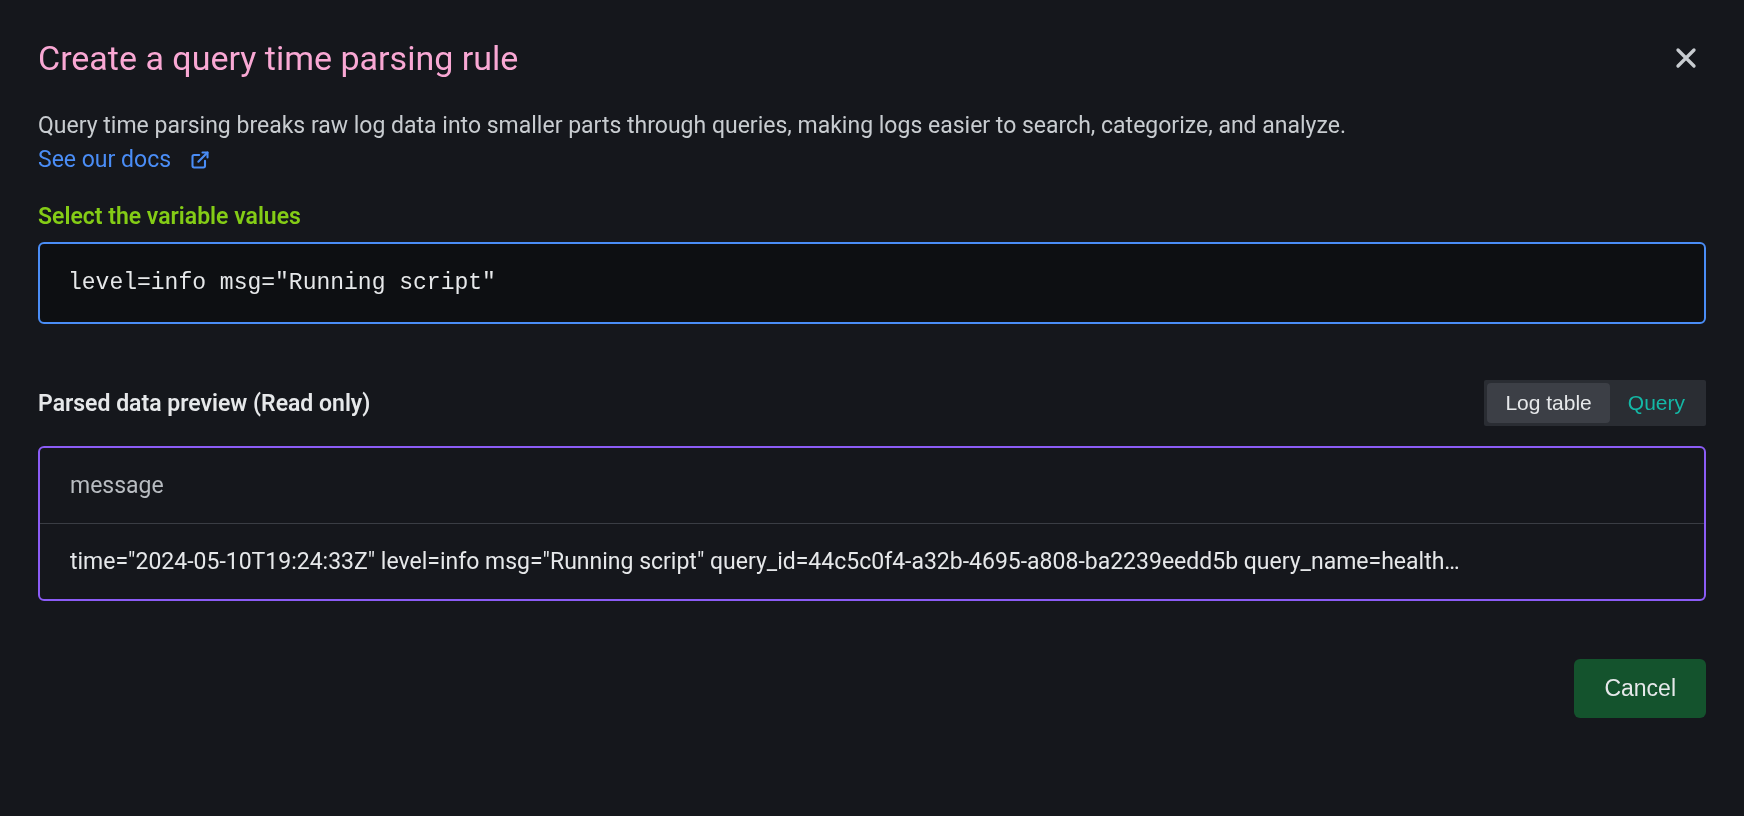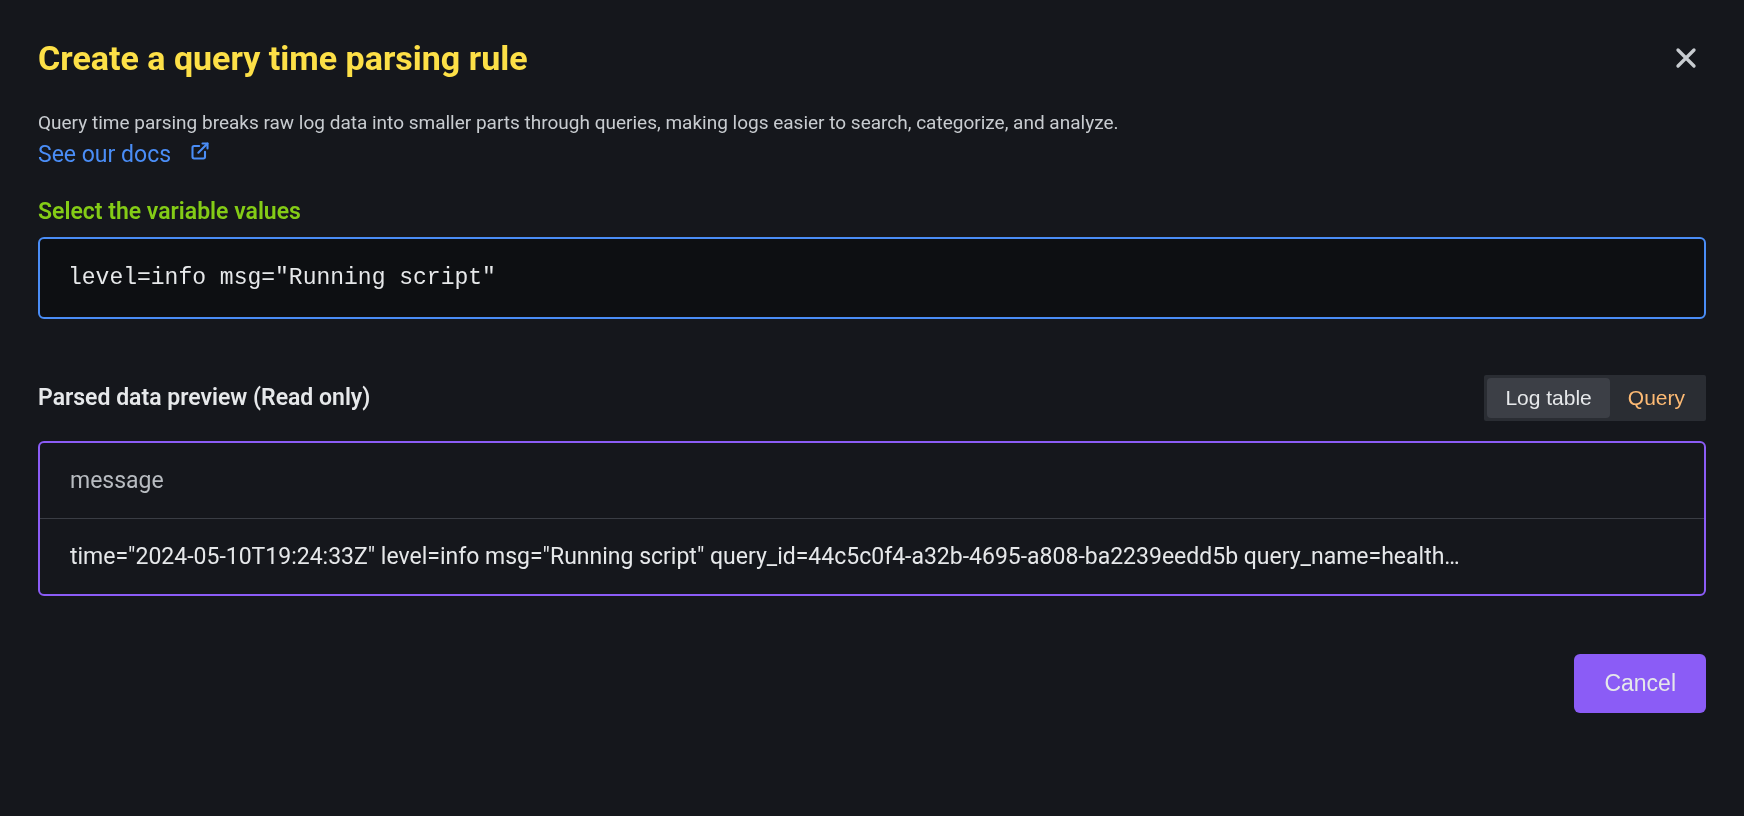--- a/index.html
+++ b/index.html
@@ -17,45 +17,46 @@
       padding: 38px;
     }
     .header {
       display: flex;
       justify-content: space-between;
       align-items: flex-start;
       margin-bottom: 32px;
     }
     .title {
       font-size: 34px;
-      font-weight: 700;
-      color: #fde047;
+      font-weight: 400;
+      color: #f9a8d4;
     }
     .close-btn {
       background: none;
       border: none;
       cursor: pointer;
       padding: 4px;
       color: #c8ccd0;
       display: flex;
       align-items: center;
       justify-content: center;
     }
     .close-btn svg {
       width: 32px;
       height: 32px;
     }
     .description {
-      font-size: 19px;
+      font-size: 23px;
       color: #c8ccd0;
       line-height: 1.4;
       margin-bottom: 4px;
     }
     .docs-link {
       display: inline-flex;
+      align-items: center;
       gap: 19px;
       color: #4a8df6;
       font-size: 23px;
       text-decoration: none;
       cursor: pointer;
     }
     .docs-link svg {
       width: 20px;
       height: 20px;
     }
@@ -91,21 +92,21 @@
     }
     .toggle-group {
       display: flex;
       background-color: #2a2d33;
       border-radius: 2px;
       padding: 3px;
     }
     .toggle-btn {
       background: none;
       border: none;
-      color: #fdba74;
+      color: #14b8a6;
       font-size: 21px;
       padding: 8px 18px;
       border-radius: 4px;
       cursor: pointer;
     }
     .toggle-btn.active {
       background-color: #3c3f46;
       color: #e6e8ea;
     }
     .table {
@@ -134,21 +135,21 @@
       margin-top: 58px;
     }
     .btn {
       border: none;
       border-radius: 6px;
       font-size: 23px;
       padding: 16px 30px;
       cursor: pointer;
     }
     .btn-secondary {
-      background-color: #8b5cf6;
+      background-color: #14532d;
       color: #e6e8ea;
     }
     .btn-primary {
       background-color: #2962e8;
       color: #ffffff;
     }
   </style>
 </head>
 <body>
 

